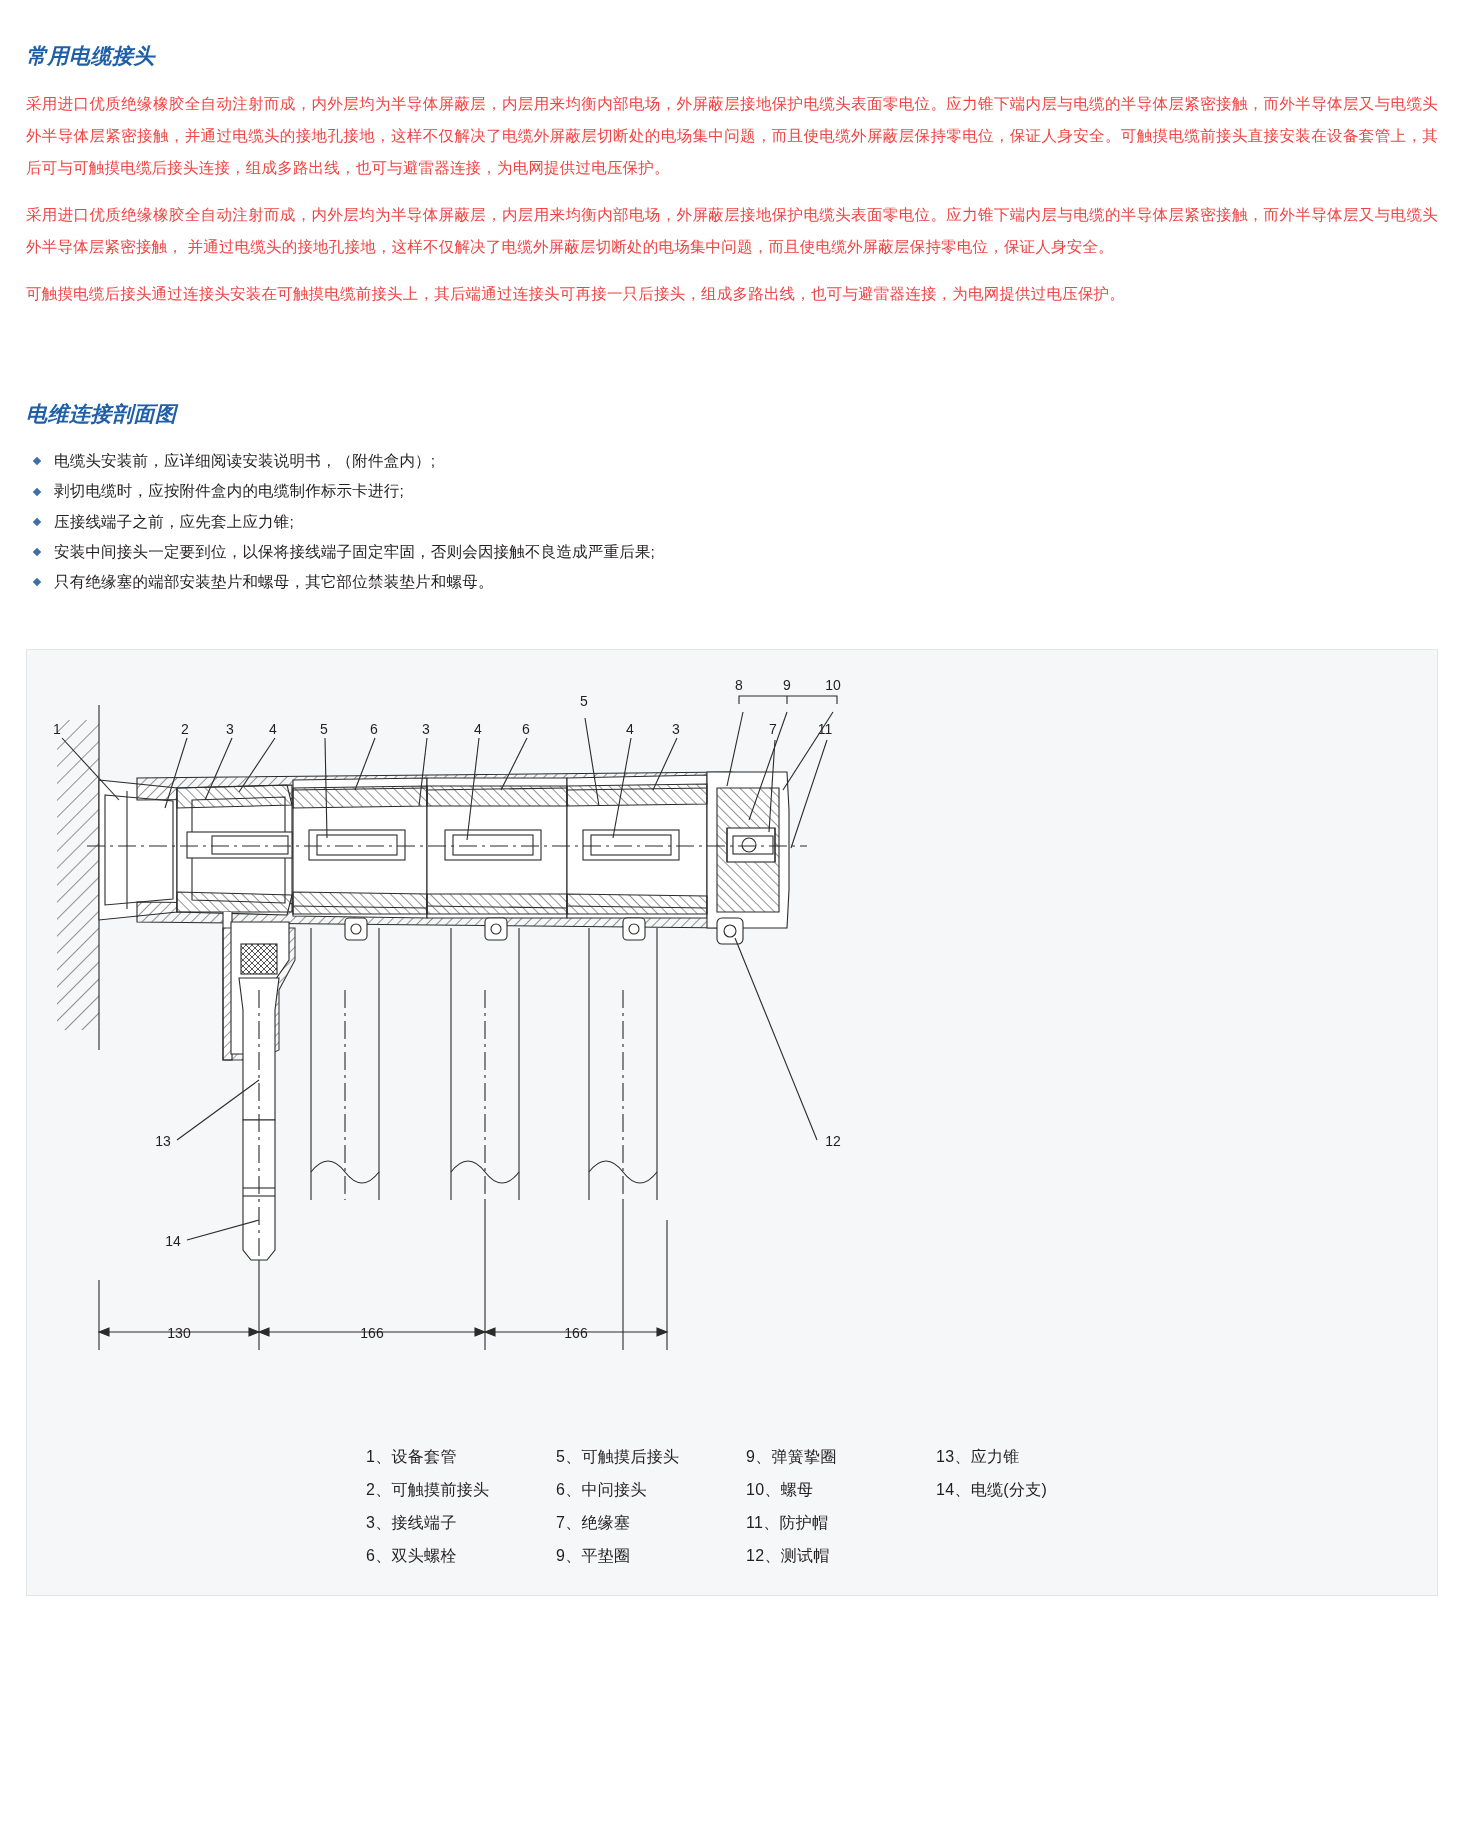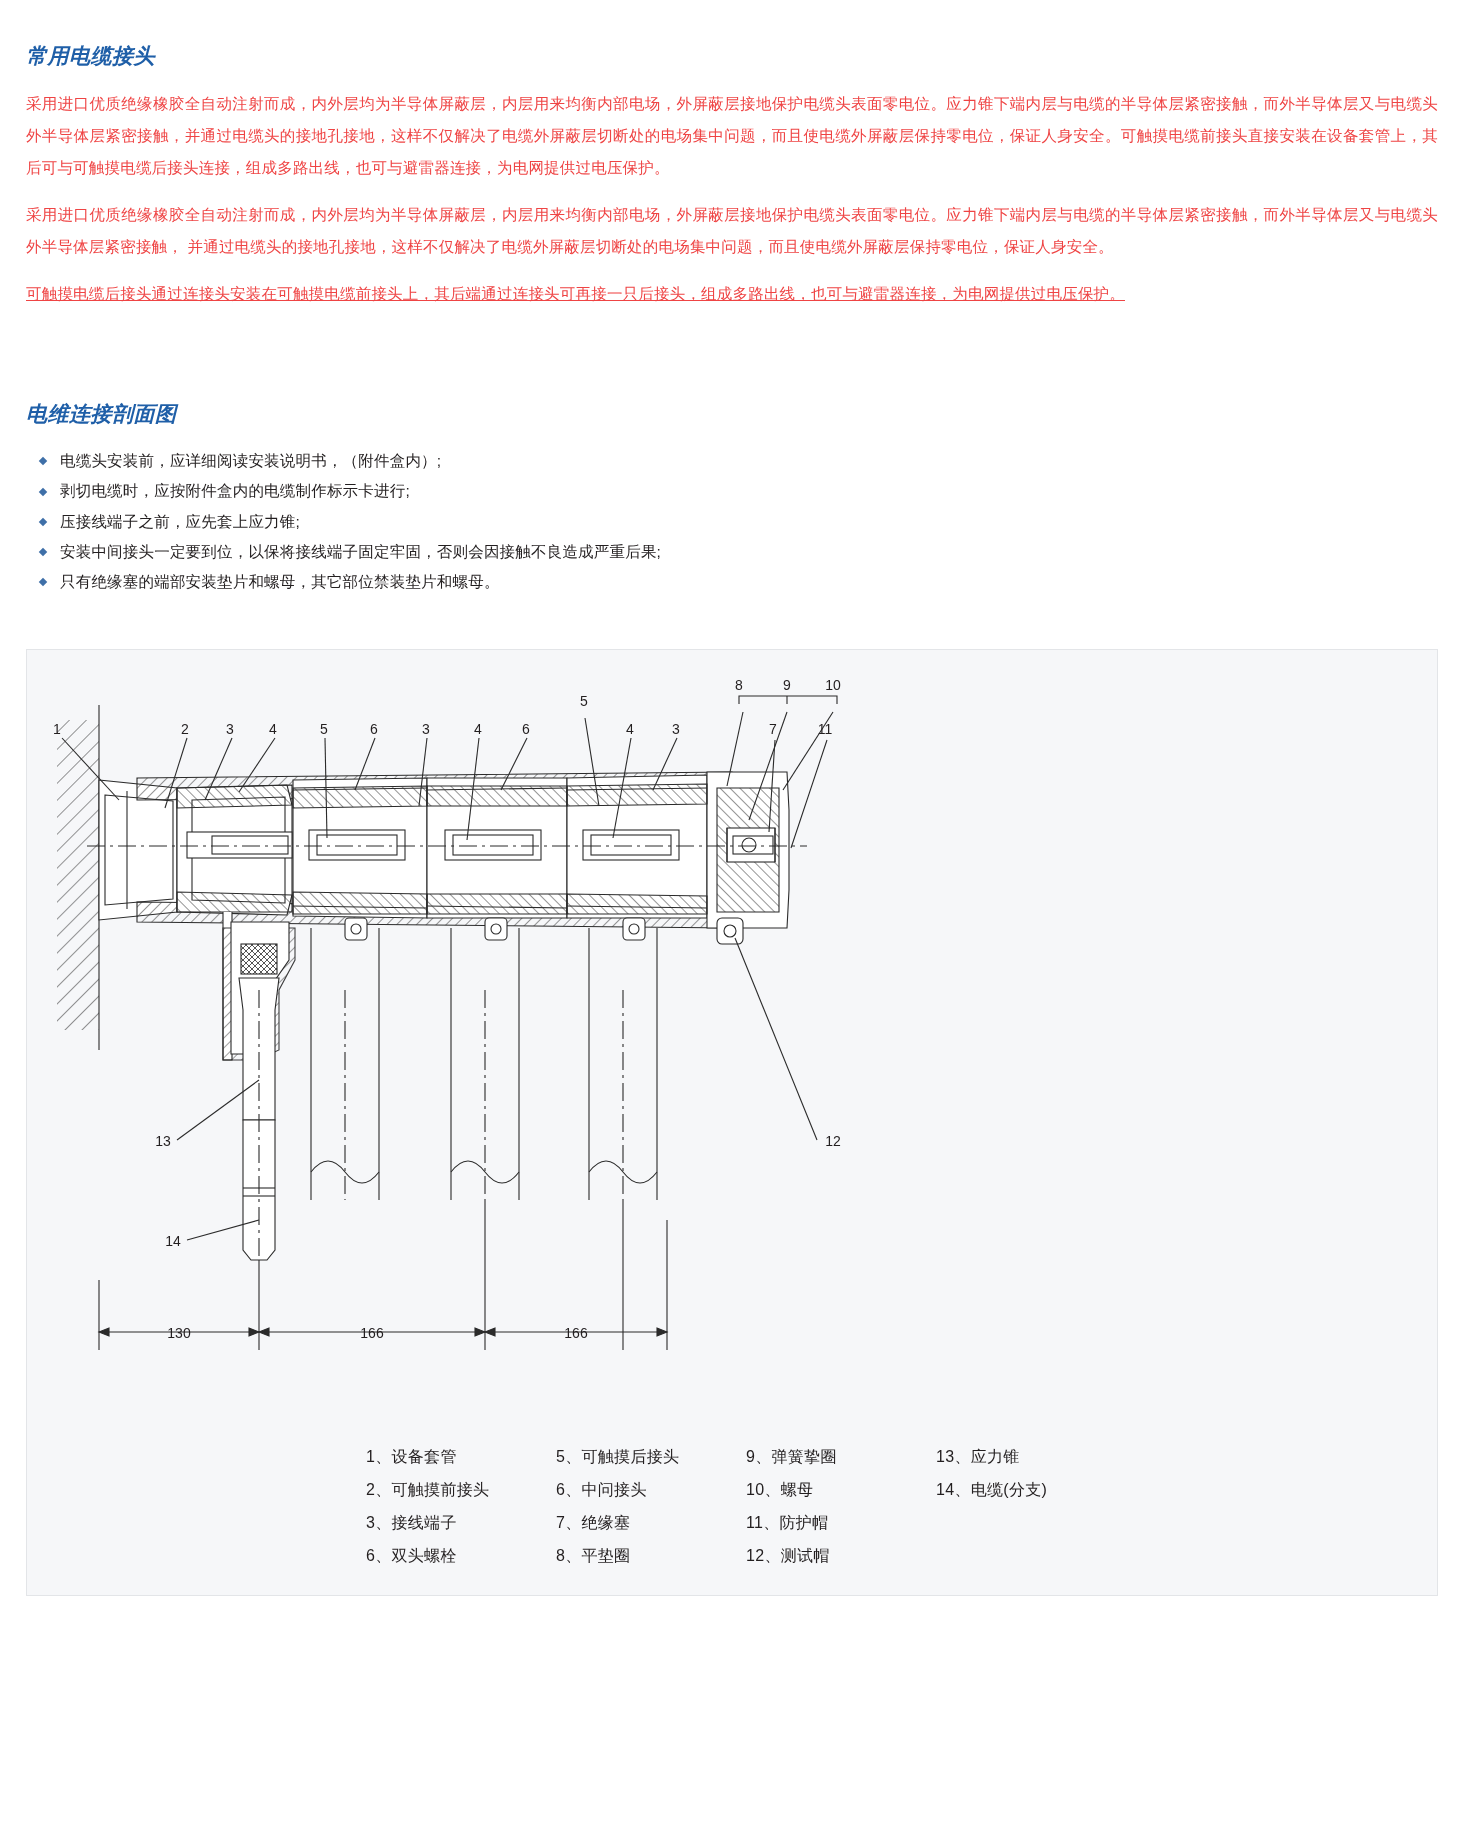--- a/index.html
+++ b/index.html
@@ -30,28 +30,27 @@
   .para {
     font-size: 15.5px;
     line-height: 2.05;
     color: #ef4444;
     margin: 0 0 16px 0;
     text-align: justify;
     letter-spacing: 0.2px;
   }
   .para.tight {
     line-height: 1.9;
-    text-decoration: underline;
   }
   .section-gap {
     height: 62px;
   }
   ul.bullets {
     list-style: none;
-    margin: 12px;
+    margin: 6px;
     padding: 0;
   }
   ul.bullets li {
     font-size: 15.5px;
     line-height: 1.95;
     color: #231f20;
     position: relative;
     padding-left: 22px;
     letter-spacing: 0.2px;
   }
@@ -312,21 +311,21 @@
         <div class="item">13、应力锥</div>
         <div class="item">2、可触摸前接头</div>
         <div class="item">6、中问接头</div>
         <div class="item">10、螺母</div>
         <div class="item">14、电缆(分支)</div>
         <div class="item">3、接线端子</div>
         <div class="item">7、绝缘塞</div>
         <div class="item">11、防护帽</div>
         <div class="item"></div>
         <div class="item">6、双头螺栓</div>
-        <div class="item">8、平垫圈</div>
+        <div class="item">9、平垫圈</div>
         <div class="item">12、测试帽</div>
         <div class="item"></div>
       </div>
 
     </div>
   </div>
 
 </div>
 
 </body></html>

